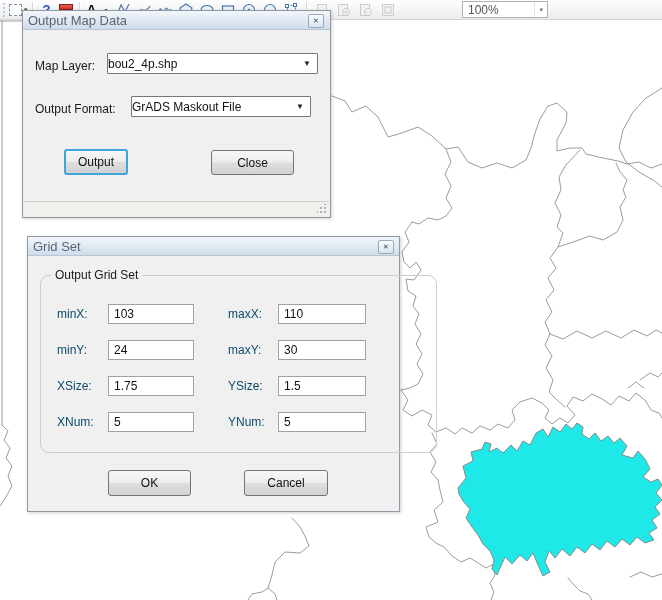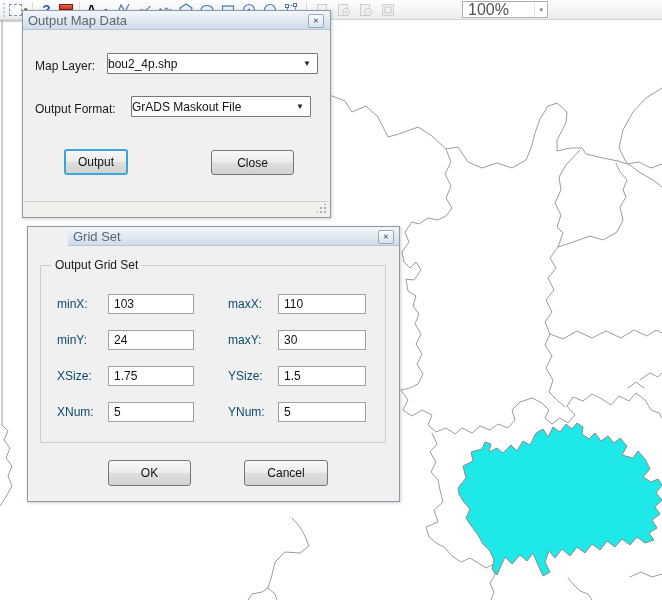--- a/index.html
+++ b/index.html
@@ -27,55 +27,55 @@
     font-size:6px;line-height:7px;padding:0 1px;color:#222;font-weight:bold;}
   .legendic{width:18px;flex-direction:column;}
   .legendic .r{width:14px;height:6px;background:linear-gradient(#f0604f,#d2301f);border:1px solid #7e2017;}
   .legendic .y{width:14px;height:6px;background:linear-gradient(#ffe27a,#f7c52d);border:1px solid #8a6d1d;border-top:none;}
   .atool{font-weight:bold;font-size:13px;color:#000;width:16px;}
   .dot{font-size:11px;color:#111;width:13px;}
   .dicon{width:21px;}
   .gicon{width:20px;margin:0 1px;opacity:.85;}
   .zoombox{position:absolute;left:462px;top:1px;width:86px;height:17px;border:1px solid #b0b0b0;
     background:#fff;display:flex;align-items:center;}
-  .zoombox .ztext{flex:1;font-size:16px;color:#555;padding-left:5px;}
+  .zoombox .ztext{flex:1;font-size:12px;color:#555;padding-left:5px;}
   .zoombox .zcaret{font-size:7px;color:#777;padding:0 4px;border-left:1px solid #e3e3e3;height:100%;display:flex;align-items:center;}
 
   
   svg.map{position:absolute;left:0;top:0;z-index:1;}
   .boundary{fill:none;stroke:var(--map-outline);stroke-width:1;stroke-linejoin:round;stroke-linecap:round;}
   .region{fill:var(--region-fill);stroke:#8a8a8a;stroke-width:1;stroke-linejoin:round;}
 
   
   .dialog{position:absolute;background:#f0f0f0;border:1px solid #8f98a3;
     box-shadow:1px 1px 3px rgba(60,70,80,.25);z-index:10;}
   .titlebar{height:19px;background:linear-gradient(#f3f7fb,#cfdcea);border-bottom:1px solid #b8c4d2;
     display:flex;align-items:center;padding-left:5px;font-size:13px;color:var(--titlebar-text);}
   .closebtn{position:absolute;top:3px;width:16px;height:14px;border:1px solid #9aa8b8;border-radius:2px;
     background:linear-gradient(#fcfdfe,#d7e2ee);display:flex;align-items:center;justify-content:center;
     font-size:7px;color:#444;cursor:default;}
   .dlg1{left:22px;top:10px;width:309px;height:208px;}
   .dlg1 .closebtn{right:6px;}
-  .dlg2{left:27px;top:226px;width:373px;height:276px;padding-left:40px;}
+  .dlg2{left:27px;top:236px;width:373px;height:276px;}
   .dlg2 .closebtn{right:5px;}
   .lbl{position:absolute;font-size:12px;color:#1a1a1a;}
   .combo{position:absolute;height:21px;background:#fff;border:1px solid #6f7a85;border-radius:1px;
     display:flex;align-items:center;font-size:12px;color:#111;}
   .combo .cv{flex:1;white-space:nowrap;overflow:hidden;}
   .combo .ca{font-size:8px;color:#222;padding:0 6px;}
   .btn{position:absolute;border:1px solid #757575;border-radius:3px;font-size:12px;color:#111;
     background:linear-gradient(#f7f7f7 0%,#ececec 48%,#dedede 52%,#d2d2d2 100%);
     display:flex;align-items:center;justify-content:center;font-family:"Liberation Sans",sans-serif;}
   .btn-focus{border:2px solid var(--focus-ring);}
   .statusbar{position:absolute;left:1px;right:1px;bottom:1px;height:15px;background:#f2f0ed;
     border-top:1px solid #cfcfcf;}
   .grip{position:absolute;right:2px;bottom:2px;}
 
-  .groupbox{position:absolute;left:12px;top:38px;width:346px;height:178px;
-    border:1px solid #cdcdcd;border-radius:1px;}
+  .groupbox{position:absolute;left:12px;top:38px;width:397px;height:178px;
+    border:1px solid #cdcdcd;border-radius:9px;}
   .groupbox .legend{position:absolute;top:-8px;left:10px;background:#f0f0f0;padding:0 4px;
     font-size:12px;color:#1a1a1a;}
   .fieldgrid{display:grid;grid-template-columns:51px 86px 34px 50px 88px;
     grid-auto-rows:20px;row-gap:16px;padding:28px 0 0 16px;}
   .fieldgrid .flabel{line-height:20px;font-size:12px;color:#0c4a6e;}
   .fieldgrid input{width:100%;height:20px;border:1px solid #9da2a8;background:#fff;
     font-size:12px;padding-left:5px;font-family:"Liberation Sans",sans-serif;color:#111;}
   .spacer{}
 </style>
 </head>

